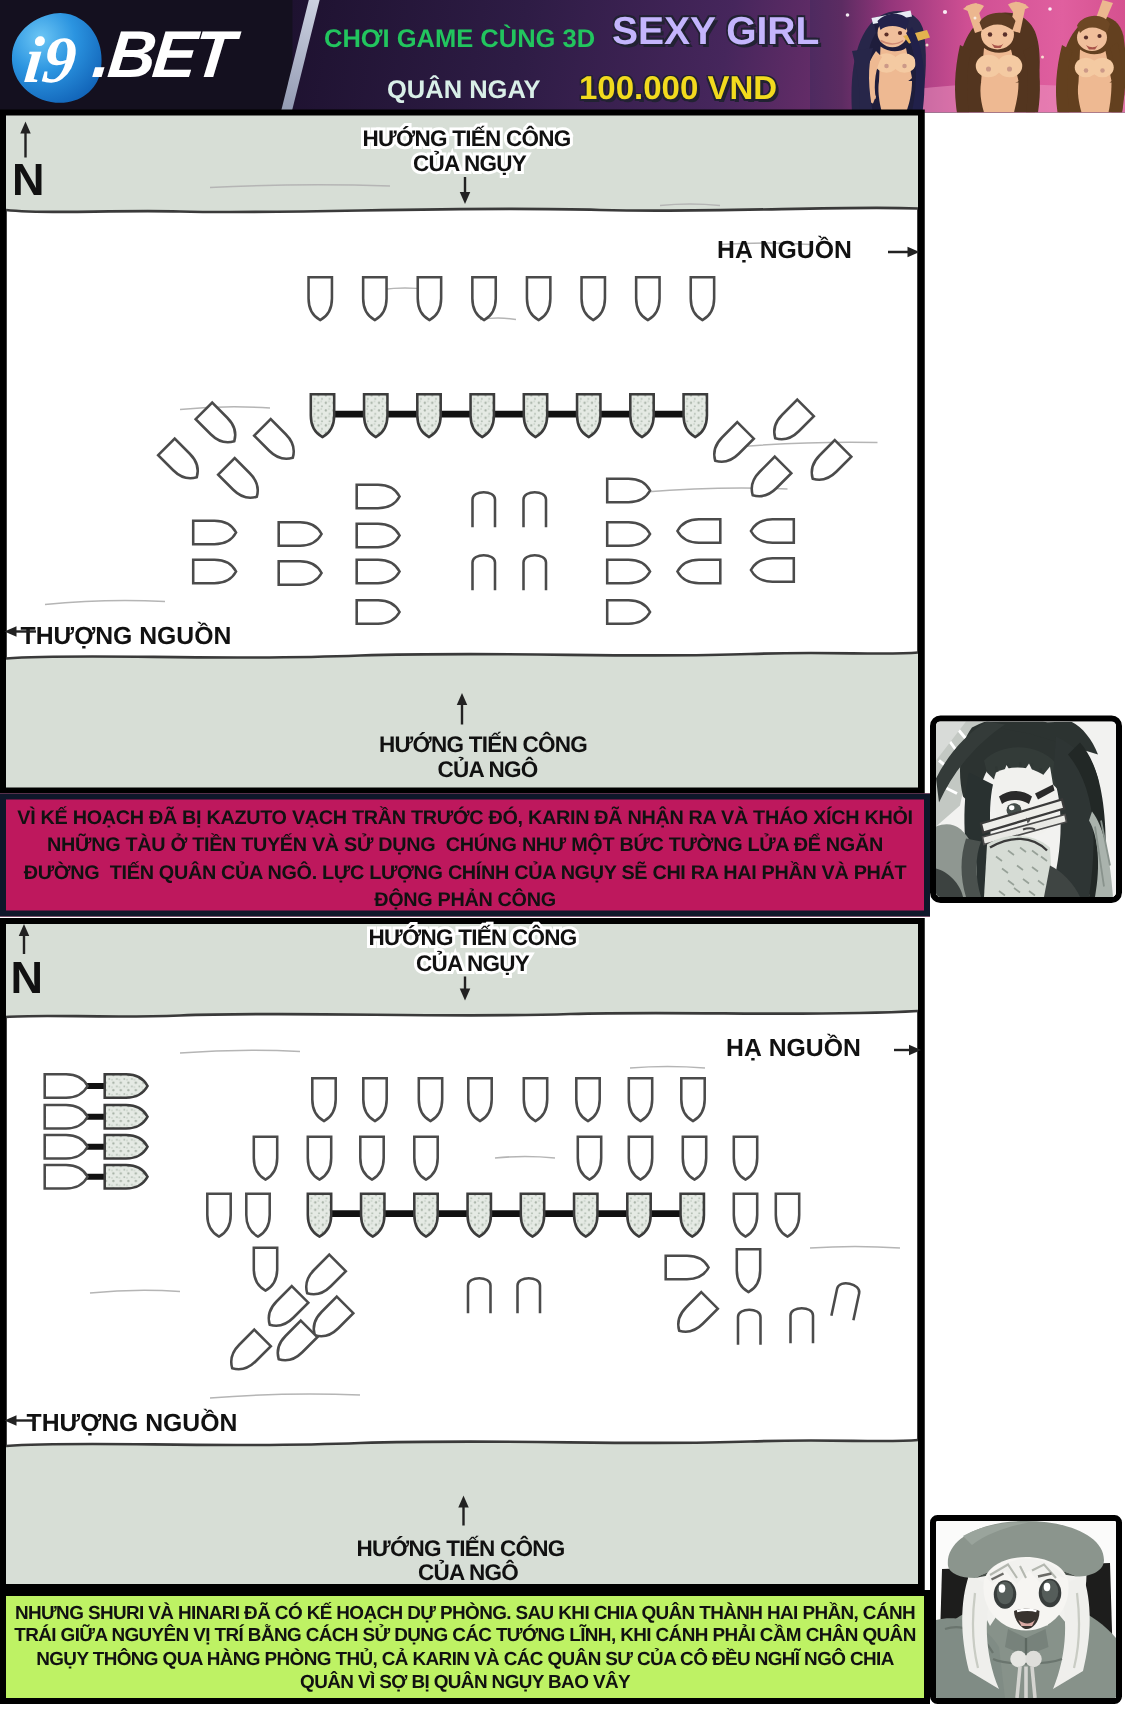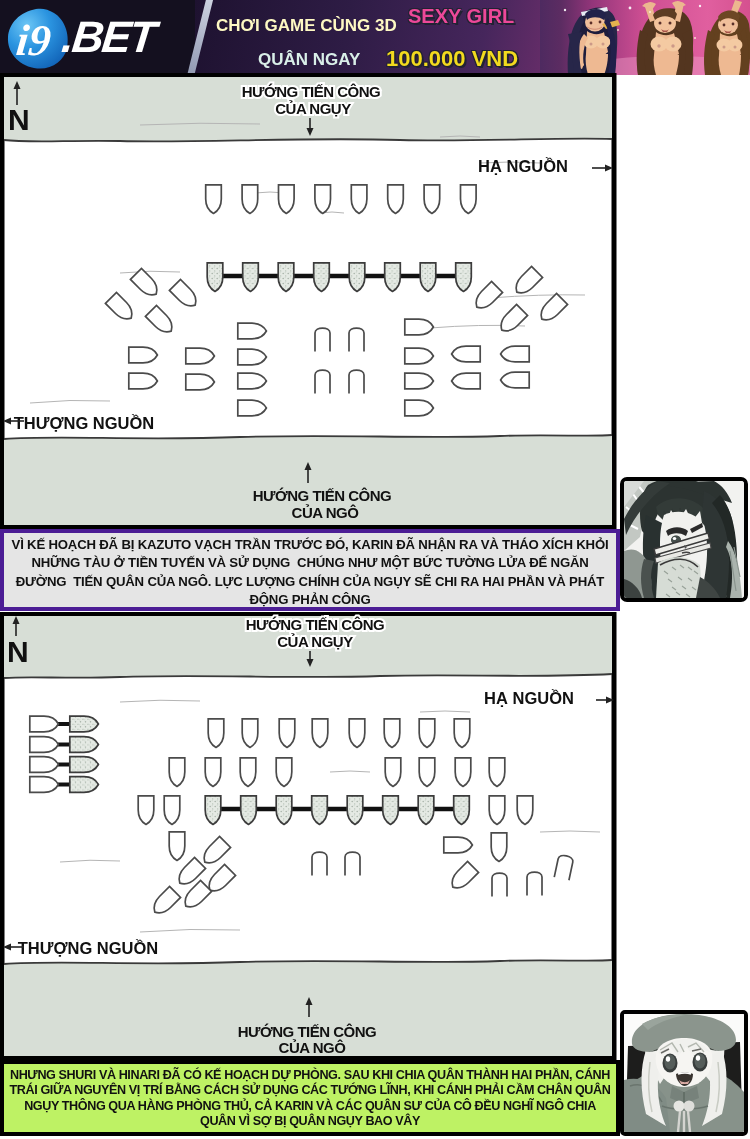--- a/index.html
+++ b/index.html
@@ -106,23 +106,23 @@
           <stop offset="45%" stop-color="#2b94e0"></stop>
           <stop offset="100%" stop-color="#0f5fb4"></stop>
       </radialGradient>
     </defs>
     <path d="M30,2 C14,5 3,16 2,30 C1,45 12,58 28,61 C44,64 58,55 61,41 C64,26 58,12 48,6 C42,2 36,1 30,2 Z" fill="url(#lg)"></path>
     <text x="14" y="48" font-family="Liberation Serif,serif" font-style="italic" font-weight="bold" font-size="44" fill="#fff" transform="skewX(-6)">i9</text>
   </svg>
 
   <div class="abs" style="left:62px;top:12px;width:140px;font-family:'Liberation Sans',sans-serif;font-weight:bold;font-style:italic;font-size:44px;color:#fff;transform:skewX(-6deg);letter-spacing:-2px;">.BET</div>
 
-  <div class="abs" style="left:216px;top:16px;width:190px;font-weight:bold;font-size:17px;color:#fef9c3;letter-spacing:0px;">CHƠI GAME CÙNG 3D</div>
-
-  <div class="abs" style="left:408px;top:5px;width:150px;font-weight:bold;font-size:20px;color:#ec4899;letter-spacing:0px;text-shadow:-1px -1px 0 #223,1px -1px 0 #223,-1px 1px 0 #223,2px 2px 0 #223,1px 1px 0 #445;">SEXY GIRL</div>
+  <div class="abs" style="left:216px;top:16px;width:190px;font-weight:bold;font-size:17px;color:#22c55e;letter-spacing:0px;">CHƠI GAME CÙNG 3D</div>
+
+  <div class="abs" style="left:408px;top:5px;width:150px;font-weight:bold;font-size:26px;color:#c4b5fd;letter-spacing:0px;text-shadow:-1px -1px 0 #223,1px -1px 0 #223,-1px 1px 0 #223,2px 2px 0 #223,1px 1px 0 #445;">SEXY GIRL</div>
 
   <div class="abs" style="left:258px;top:50px;width:130px;font-weight:bold;font-size:17px;color:#d9efe8;">QUÂN NGAY</div>
 
   <div class="abs" style="left:386px;top:46px;width:160px;font-weight:bold;font-size:22px;color:#f2da1e;text-shadow:-1px -1px 0 #223,1px -1px 0 #223,-1px 1px 0 #223,2px 2px 0 #223;">100.000 VND</div>
 </div>
 
 <svg class="abs" style="left:0;top:73px;" width="620" height="456" viewBox="0 0 620 456">
   <defs>
     <path id="bt" d="M1.2,0.8 L16.8,0.8 L16.8,15 C16.8,22.5 13.8,26.8 9,29.4 C4.2,26.8 1.2,22.5 1.2,15 Z"></path>
     <path id="ar" d="M1,27.5 L1,9 C1,2.5 16,2.5 16,9 L16,27.5" fill="#fff"></path>
@@ -253,21 +253,21 @@
 
   <line x1="308" y1="410" x2="308" y2="394" stroke="#222" stroke-width="1.6"></line>
   <polygon points="308,389 304.5,397 311.5,397" fill="#222"></polygon>
 
   <g font-family="Liberation Sans,sans-serif" font-weight="bold" fill="#111" text-anchor="middle">
     <text x="322" y="428" font-size="15" letter-spacing="-0.5">HƯỚNG TIẾN CÔNG</text>
     <text x="325" y="445" font-size="15" letter-spacing="-0.5">CỦA NGÔ</text>
   </g>
 </svg>
 
-<div class="abs" style="left:0;top:529px;width:612px;height:74px;background:#e5e5e5;border:4px solid #4c1d95;border-right-width:4px;">
+<div class="abs" style="left:0;top:529px;width:612px;height:74px;background:#be185d;border:4px solid #0f172a;border-right-width:4px;">
   <div style="margin-top:3px;font-weight:bold;font-size:13.2px;line-height:18.4px;text-align:center;color:#111;letter-spacing:-0.2px;">
     VÌ KẾ HOẠCH ĐÃ BỊ KAZUTO VẠCH TRẦN TRƯỚC ĐÓ, KARIN ĐÃ NHẬN RA VÀ THÁO XÍCH KHỎI<br>
     NHỮNG TÀU Ở TIỀN TUYẾN VÀ SỬ DỤNG&nbsp; CHÚNG NHƯ MỘT BỨC TƯỜNG LỬA ĐỂ NGĂN<br>
     ĐƯỜNG&nbsp; TIẾN QUÂN CỦA NGÔ. LỰC LƯỢNG CHÍNH CỦA NGỤY SẼ CHI RA HAI PHẦN VÀ PHÁT<br>
     ĐỘNG PHẢN CÔNG
   </div>
 </div>
 
 <div class="abs" style="left:620px;top:477px;width:120px;height:117px;border:4px solid #000;border-radius:7px;background:#fff;overflow:hidden;">
   <svg width="120" height="117" viewBox="0 0 120 117">

